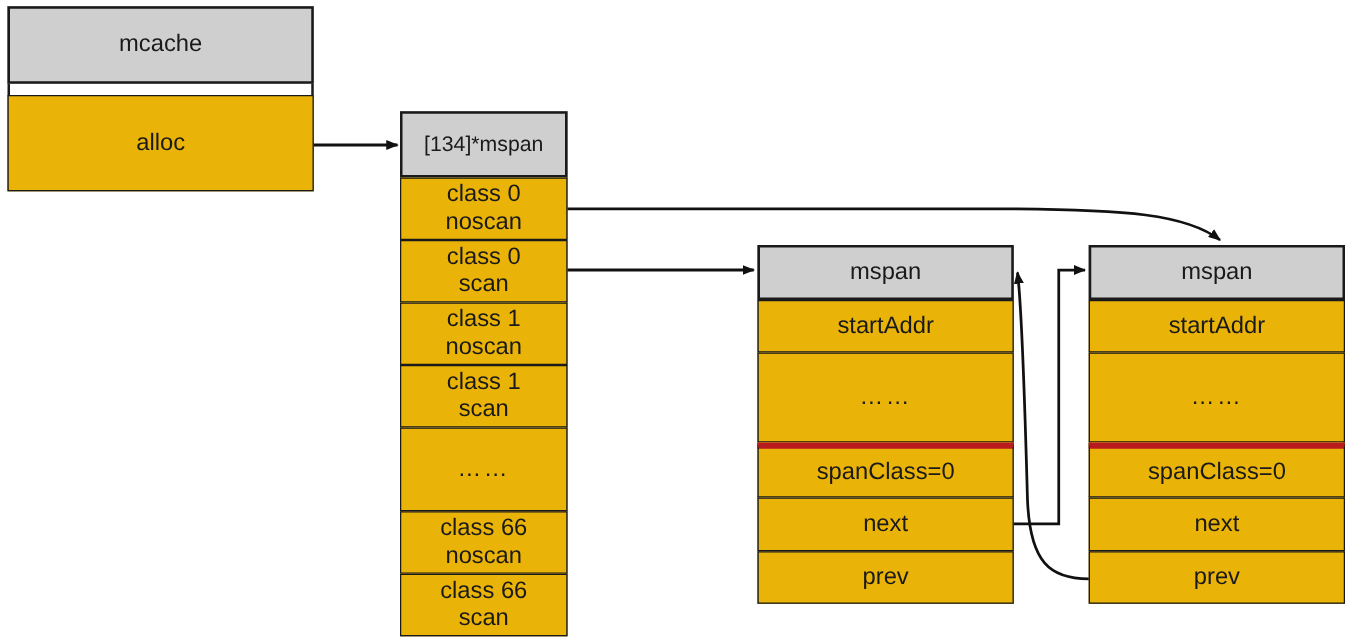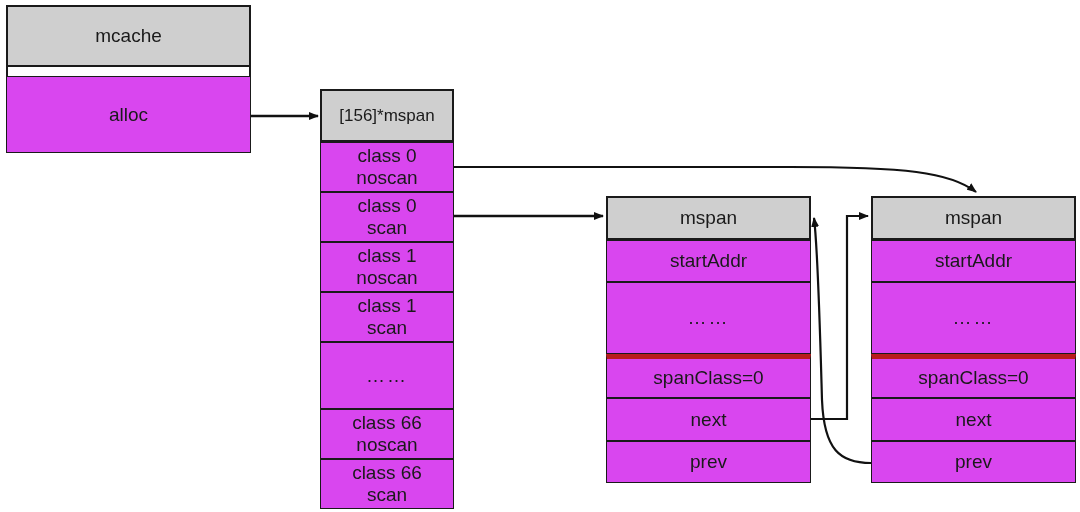--- a/index.html
+++ b/index.html
@@ -20,21 +20,21 @@
   .box {
     position: absolute;
     box-sizing: border-box;
     border: 2px solid #1a1a1a;
     background: #ffffff;
   }
   .row {
     position: absolute;
     box-sizing: border-box;
     border: 1.5px solid #1a1a1a;
-    background: #d946ef;
+    background: #eab308;
     display: flex;
     align-items: center;
     justify-content: center;
     text-align: center;
     color: #1a1a1a;
     font-size: 19px;
     line-height: 1.15;
     white-space: pre-line;
   }
   .row.header {
@@ -63,21 +63,21 @@
 </head>
 <body>
 
 <div id="canvas">
 
   <div class="box" style="left:6px; top:5px; width:245px; height:148px;"></div>
   <div class="row header" style="left:6px; top:5px; width:245px; height:62px;">mcache</div>
   <div class="row" style="left:6px; top:76px; width:245px; height:77px;">alloc</div>
 
   <div class="box" style="left:320px; top:89px; width:134px; height:420px;"></div>
-  <div class="row header small" style="left:320px; top:89px; width:134px; height:53px;">[156]*mspan</div>
+  <div class="row header small" style="left:320px; top:89px; width:134px; height:53px;">[134]*mspan</div>
 
   <div class="row" style="left:320px; top:142px; width:134px; height:50px;">class 0
 noscan</div>
   <div class="row" style="left:320px; top:192px; width:134px; height:50px;">class 0
 scan</div>
   <div class="row" style="left:320px; top:242px; width:134px; height:50px;">class 1
 noscan</div>
   <div class="row" style="left:320px; top:292px; width:134px; height:50px;">class 1
 scan</div>
   <div class="row dots" style="left:320px; top:342px; width:134px; height:67px;">……</div>

